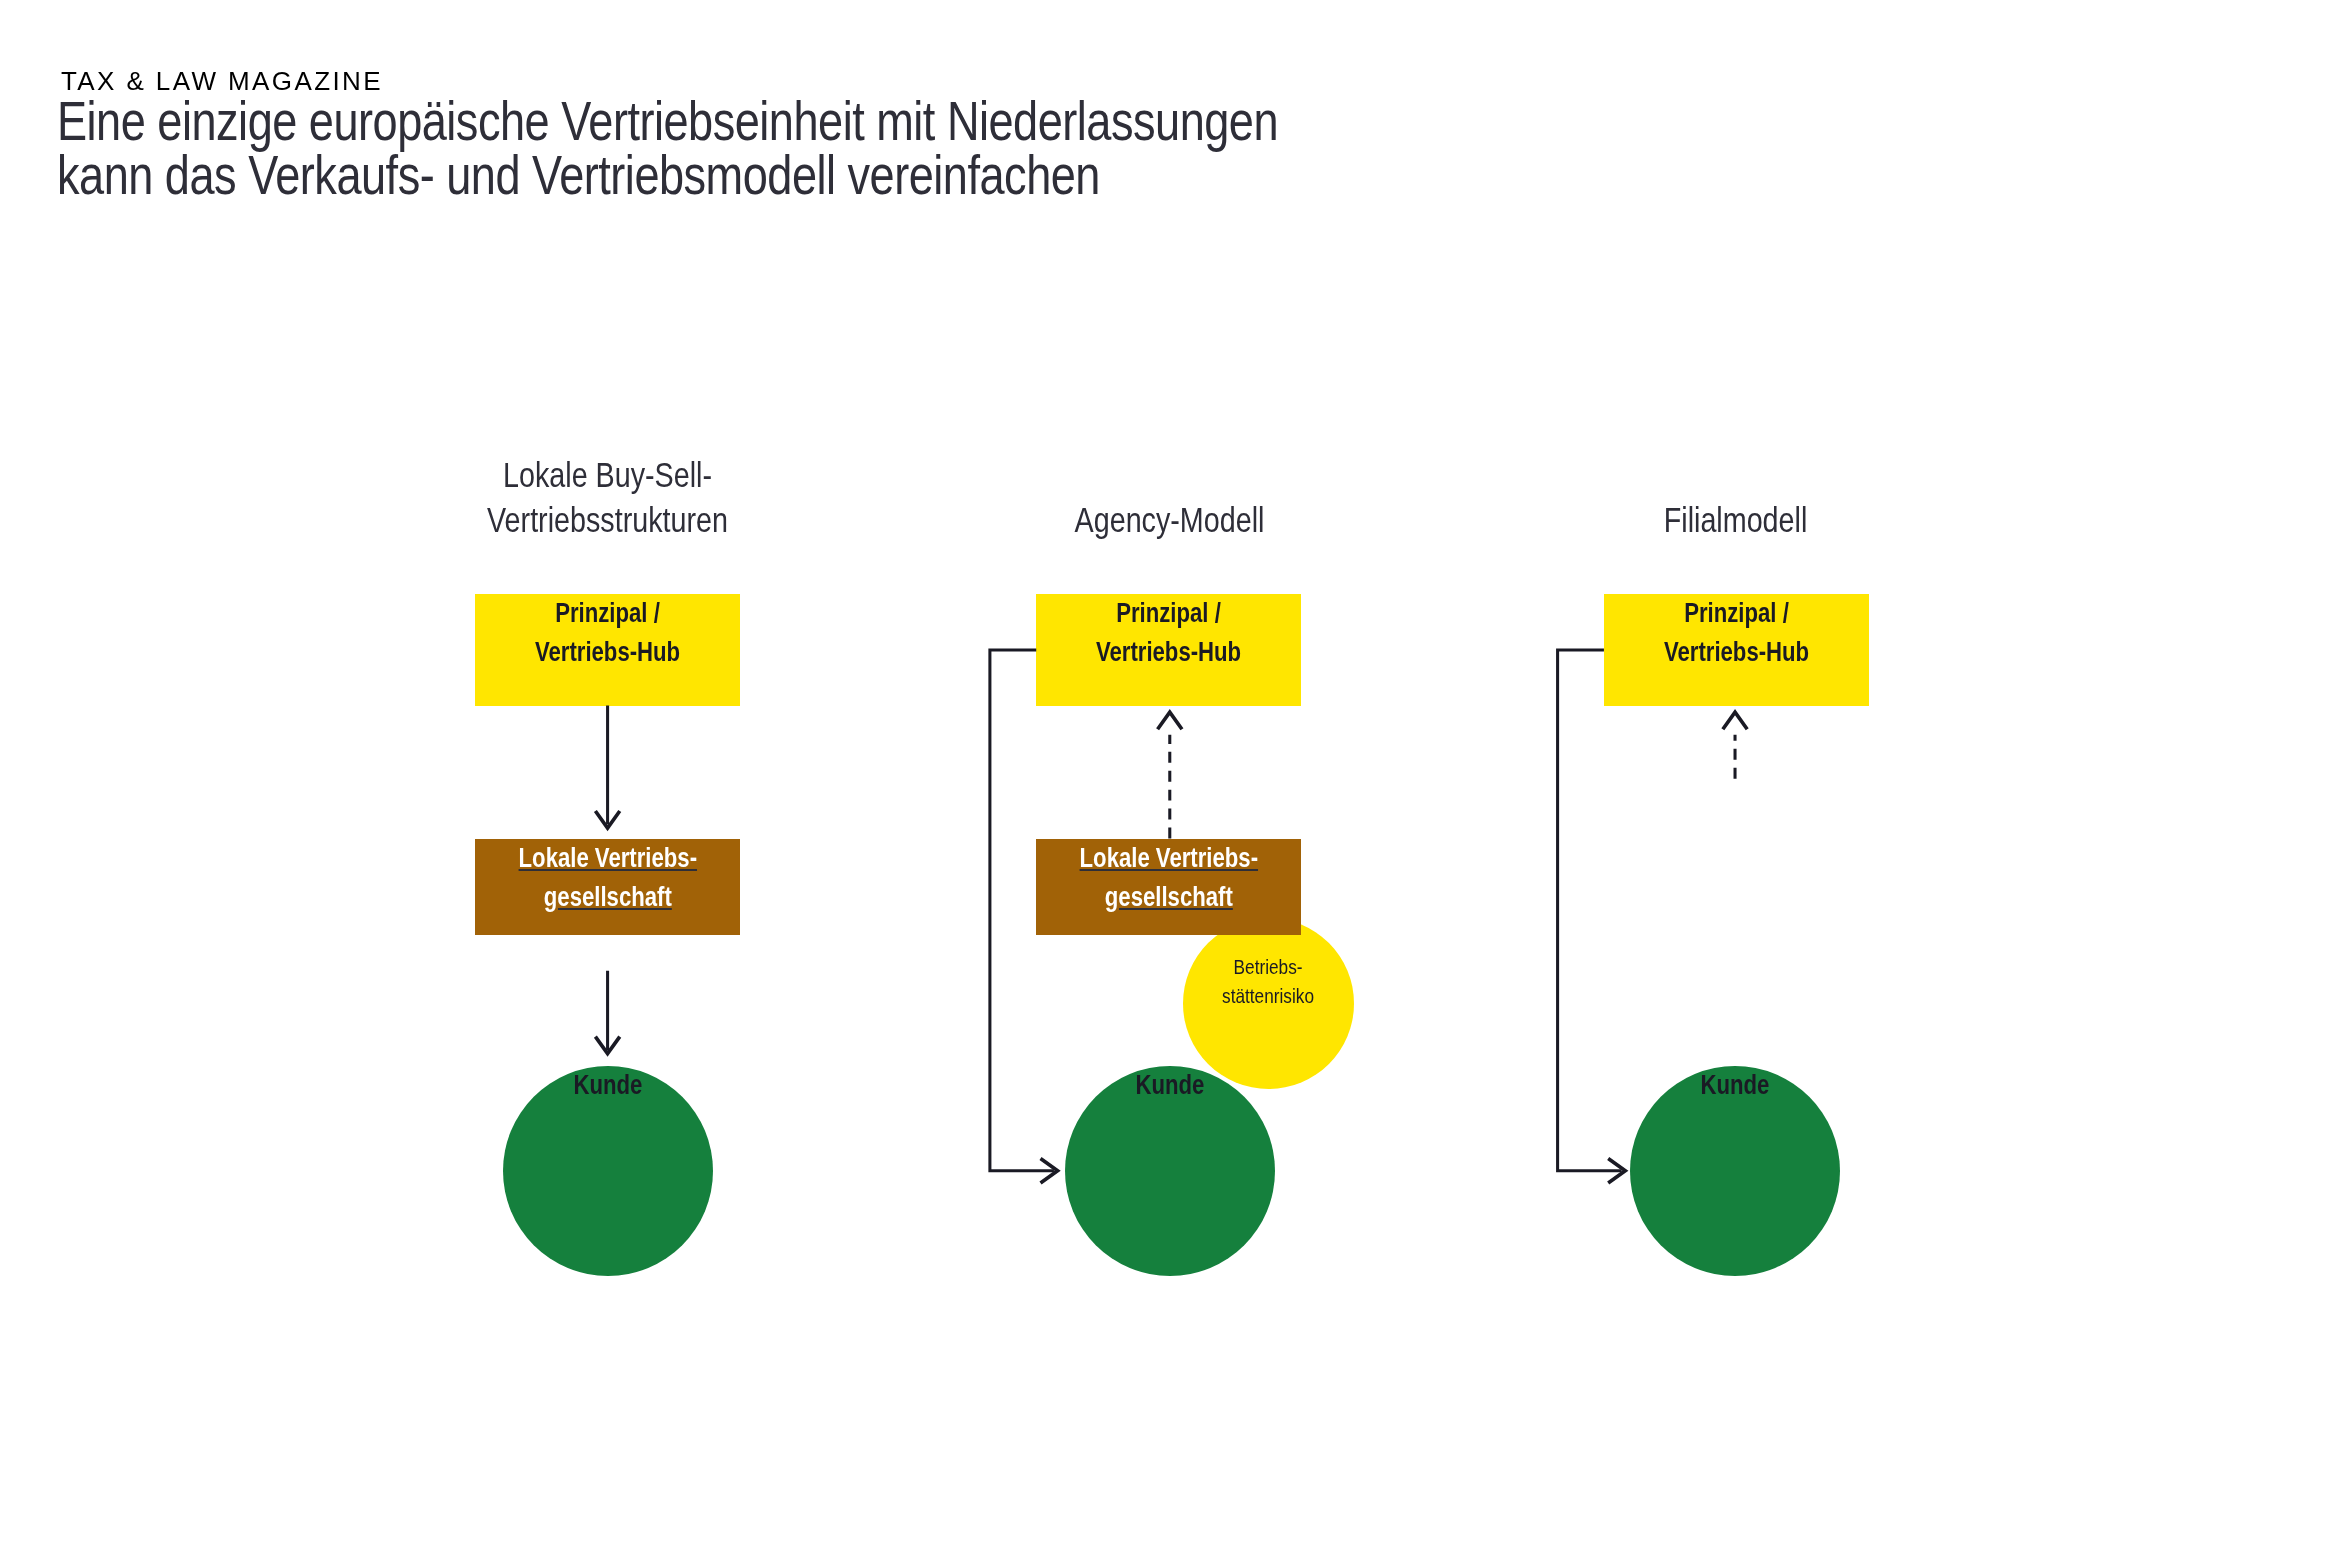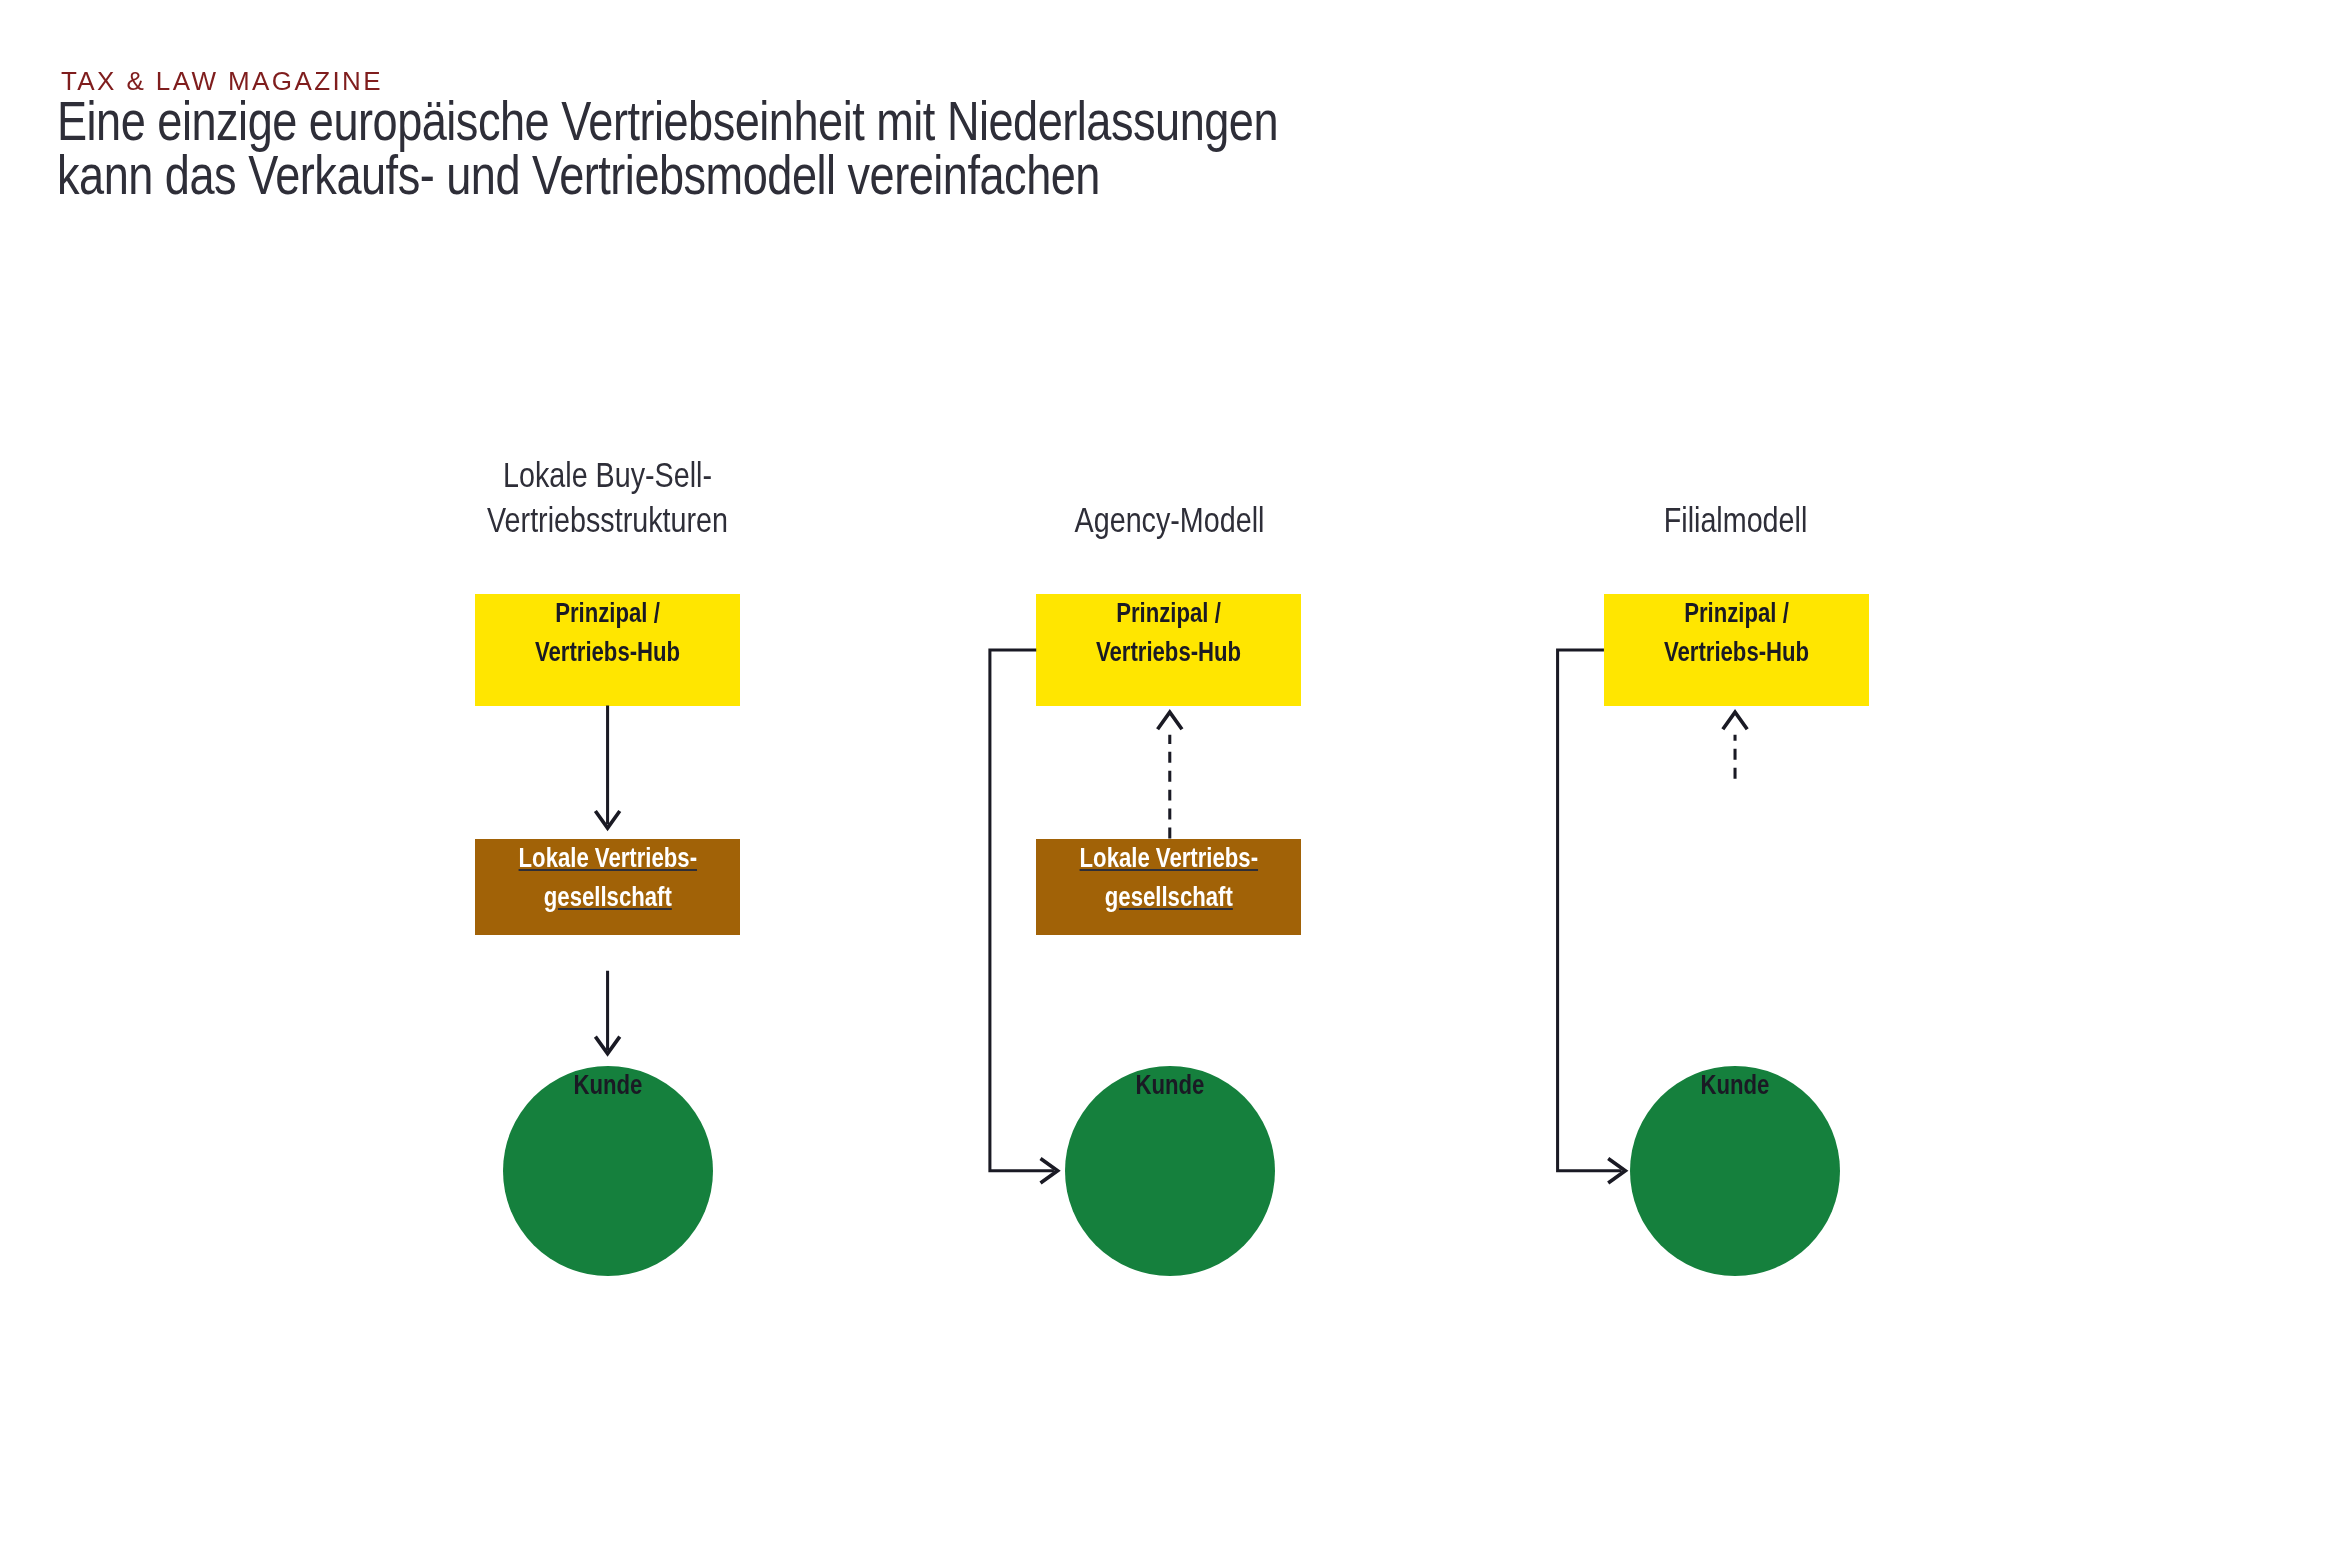--- a/index.html
+++ b/index.html
@@ -18,21 +18,21 @@
   
   .cond { transform: scaleX(0.82); }
   .cond.from-left { transform-origin: left top; }
   .cond.centered { transform-origin: center center; }
 
   .eyebrow {
     left: 61px; top: 68px;
     font-size: 26px;
     line-height: 1;
     letter-spacing: 2.4px;
-    color: #7f1d1d;
+    color: #000000;
     white-space: nowrap;
   }
   .headline {
     left: 57px; top: 94px;
     font-size: 55px;
     line-height: 54px;
     font-weight: 400;
     letter-spacing: -0.6px;
     color: #2e2e38;
     white-space: nowrap;
@@ -168,20 +168,26 @@
       <span>gesellschaft</span>
     </div>
   </div>
   <div class="abs node circle" style="left:503px; top:1066px;">
     <div class="lbl cond centered">Kunde</div>
   </div>
 
   <div class="abs col-heading cond centered" style="left:895px; top:497px;">
     <span>Agency-Modell</span>
   </div>
+  <div class="abs risk-circle node" style="left:1183px; top:918px;">
+    <div class="lbl cond centered" style="margin-top:34px;">
+      <span>Betriebs-</span>
+      <span>stättenrisiko</span>
+    </div>
+  </div>
   <div class="abs node box" style="left:1036px; top:594px;">
     <div class="lbl cond centered">
       <span>Prinzipal /</span>
       <span>Vertriebs-Hub</span>
     </div>
   </div>
   <div class="abs node graybox" style="left:1036px; top:839px;">
     <div class="lbl cond centered">
       <span>Lokale Vertriebs-</span>
       <span>gesellschaft</span>

